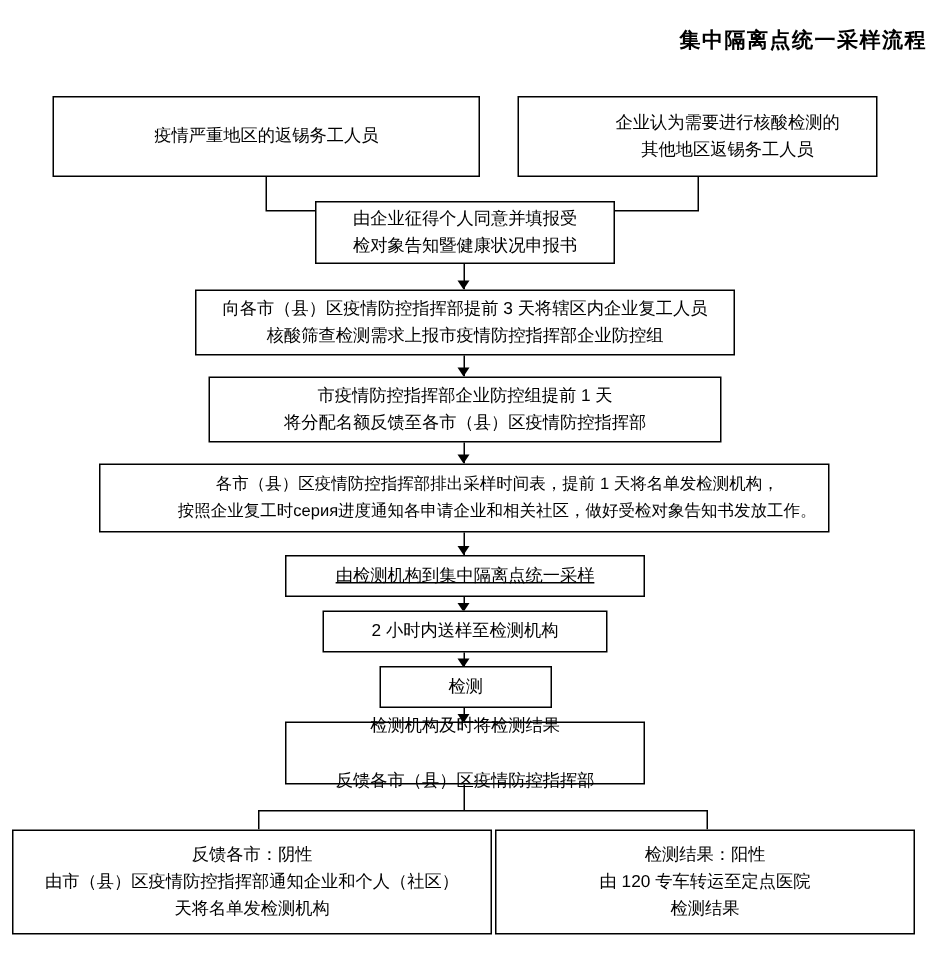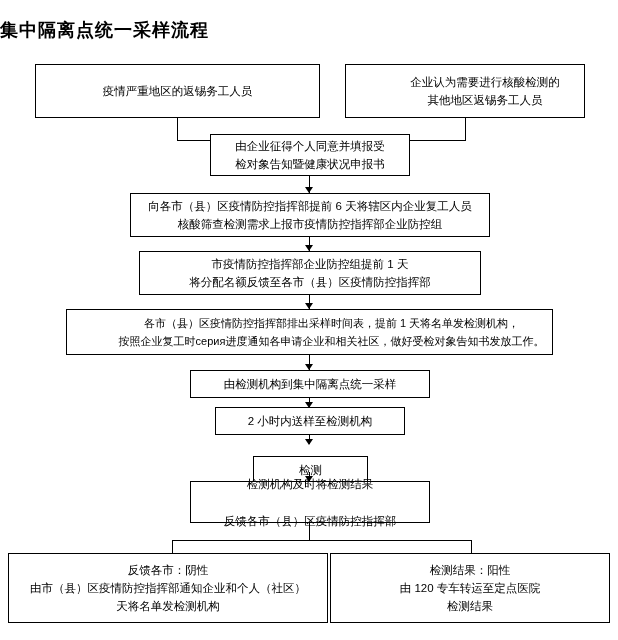--- a/index.html
+++ b/index.html
@@ -18,22 +18,22 @@
   #flow {
     position: relative;
     width: 618px;
     height: 640px;
   }
   .title {
     position: absolute;
     left: 0;
     top: 18px;
     width: 618px;
-    text-align: left;
-    font-size: 18px;
+    text-align: right;
+    font-size: 14px;
     font-weight: bold;
     letter-spacing: 1px;
   }
   .box {
     position: absolute;
     box-sizing: border-box;
     border: 1px solid #000000;
     background: #ffffff;
     display: flex;
     flex-direction: column;
@@ -86,21 +86,21 @@
 
   <div class="box" style="left:210px; top:134px; width:200px; height:42px;">
     <span class="line">由企业征得个人同意并填报受</span>
     <span class="line">检对象告知暨健康状况申报书</span>
   </div>
 
   <div class="conn vline" style="left:309px; top:176px; height:17px;"></div>
   <div class="arrow" style="left:305px; top:187px;"></div>
 
   <div class="box" style="left:130px; top:193px; width:360px; height:44px;">
-    <span class="line">向各市（县）区疫情防控指挥部提前 6 天将辖区内企业复工人员</span>
+    <span class="line">向各市（县）区疫情防控指挥部提前 3 天将辖区内企业复工人员</span>
     <span class="line">核酸筛查检测需求上报市疫情防控指挥部企业防控组</span>
   </div>
 
   <div class="conn vline" style="left:309px; top:237px; height:14px;"></div>
   <div class="arrow" style="left:305px; top:245px;"></div>
 
   <div class="box" style="left:139px; top:251px; width:342px; height:44px;">
     <span class="line">市疫情防控指挥部企业防控组提前 1 天</span>
     <span class="line">将分配名额反馈至各市（县）区疫情防控指挥部</span>
   </div>
@@ -109,35 +109,35 @@
   <div class="arrow" style="left:305px; top:303px;"></div>
 
   <div class="box" style="left:66px; top:309px; width:487px; height:46px; font-size:11px;padding-left:48px;">
     <span class="line">各市（县）区疫情防控指挥部排出采样时间表，提前 1 天将名单发检测机构，</span>
     <span class="line">按照企业复工时серия进度通知各申请企业和相关社区，做好受检对象告知书发放工作。</span>
   </div>
 
   <div class="conn vline" style="left:309px; top:355px; height:15px;"></div>
   <div class="arrow" style="left:305px; top:364px;"></div>
 
-  <div class="box" style="left:190px; top:370px; width:240px; height:28px;">
+  <div class="box" style="left:190px; top:370px; width:240px; height:28px;text-decoration:underline;">
     <span class="line">由检测机构到集中隔离点统一采样</span>
   </div>
 
   <div class="conn vline" style="left:309px; top:398px; height:9px;"></div>
   <div class="arrow" style="left:305px; top:402px;"></div>
 
   <div class="box" style="left:215px; top:407px; width:190px; height:28px;">
     <span class="line">2 小时内送样至检测机构</span>
   </div>
 
   <div class="conn vline" style="left:309px; top:435px; height:9px;"></div>
   <div class="arrow" style="left:305px; top:439px;"></div>
 
-  <div class="box" style="left:253px; top:444px; width:115px; height:28px;margin-top:12px;">
+  <div class="box" style="left:253px; top:444px; width:115px; height:28px;">
     <span class="line">检测</span>
   </div>
 
   <div class="conn vline" style="left:309px; top:472px; height:9px;"></div>
   <div class="arrow" style="left:305px; top:476px;"></div>
 
   <div class="box" style="left:190px; top:481px; width:240px; height:42px;gap:19px;">
     <span class="line">检测机构及时将检测结果</span>
     <span class="line">反馈各市（县）区疫情防控指挥部</span>
   </div>

